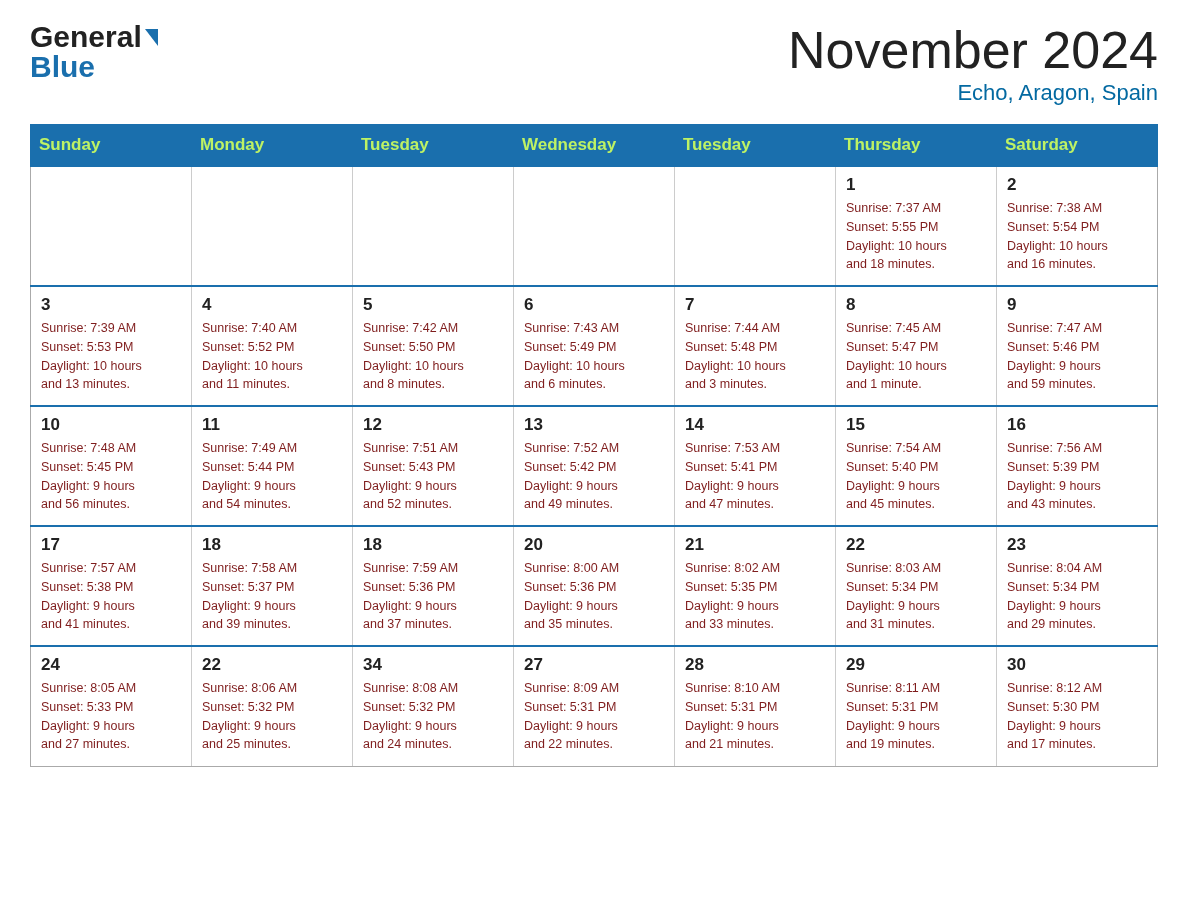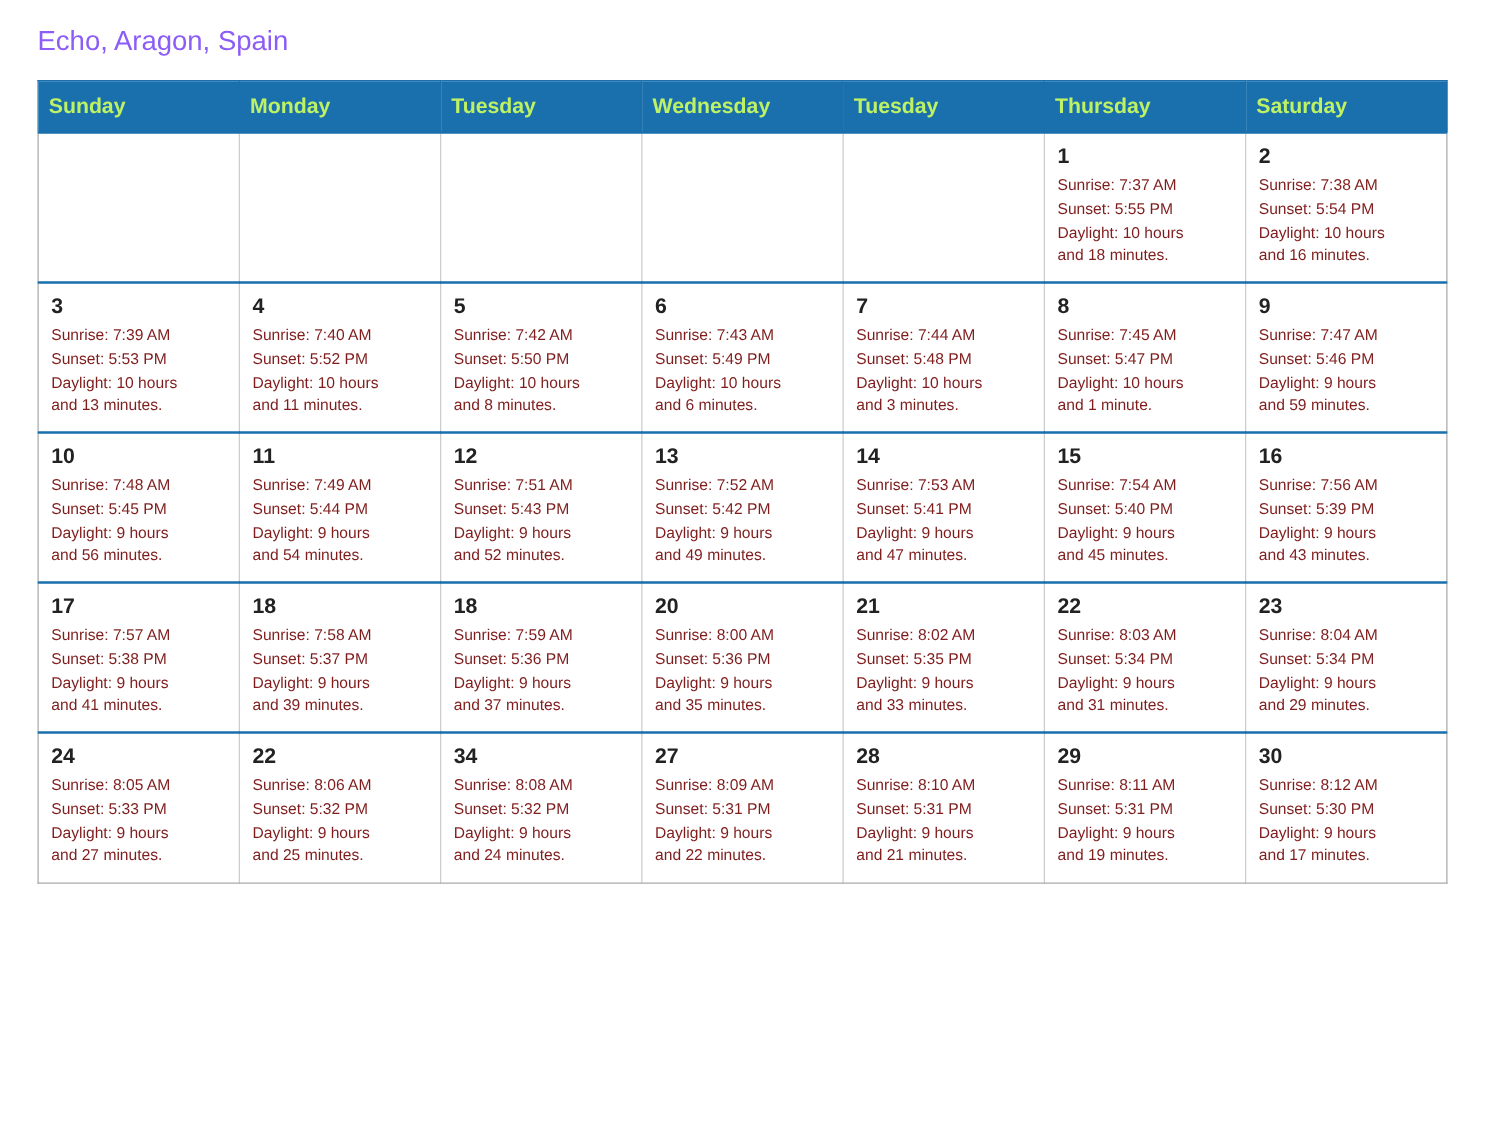--- a/index.html
+++ b/index.html
@@ -25,21 +25,21 @@
     .title-area {
       text-align: right;
     }
     .month-title {
       font-size: 52px;
       font-weight: normal;
       color: #222;
     }
     .location {
       font-size: 22px;
-      color: #8b5cf6;
+      color: #0369a1;
     }
     .calendar {
       width: 100%;
       border-collapse: collapse;
       border: 1px solid #aaa;
     }
     .calendar thead tr th {
       background-color: #1a6fad;
       color: #bef264;
       font-size: 17px;
@@ -97,21 +97,29 @@
       margin-top: -4px;
     }
     .last-row td {
       border-bottom: 1px solid #aaa;
     }
   </style>
 </head>
 <body>
 
 <div class="header">
+  <div class="logo">
+    <div class="logo-row1">
+      <span class="logo-general">General</span>
+      <span style="display:inline-block;width:0;height:0;border-left:13px solid transparent;border-right:0px solid transparent;border-top:17px solid #1a6fad;margin-left:3px;margin-bottom:8px;"></span>
+    </div>
+    <div class="logo-row2">Blue</div>
+  </div>
   <div class="title-area">
+    <div class="month-title">November 2024</div>
     <div class="location">Echo, Aragon, Spain</div>
   </div>
 </div>
 
 <table class="calendar">
   <thead>
     <tr>
     <th>Sunday</th>
         <th>Monday</th>
         <th>Tuesday</th>

